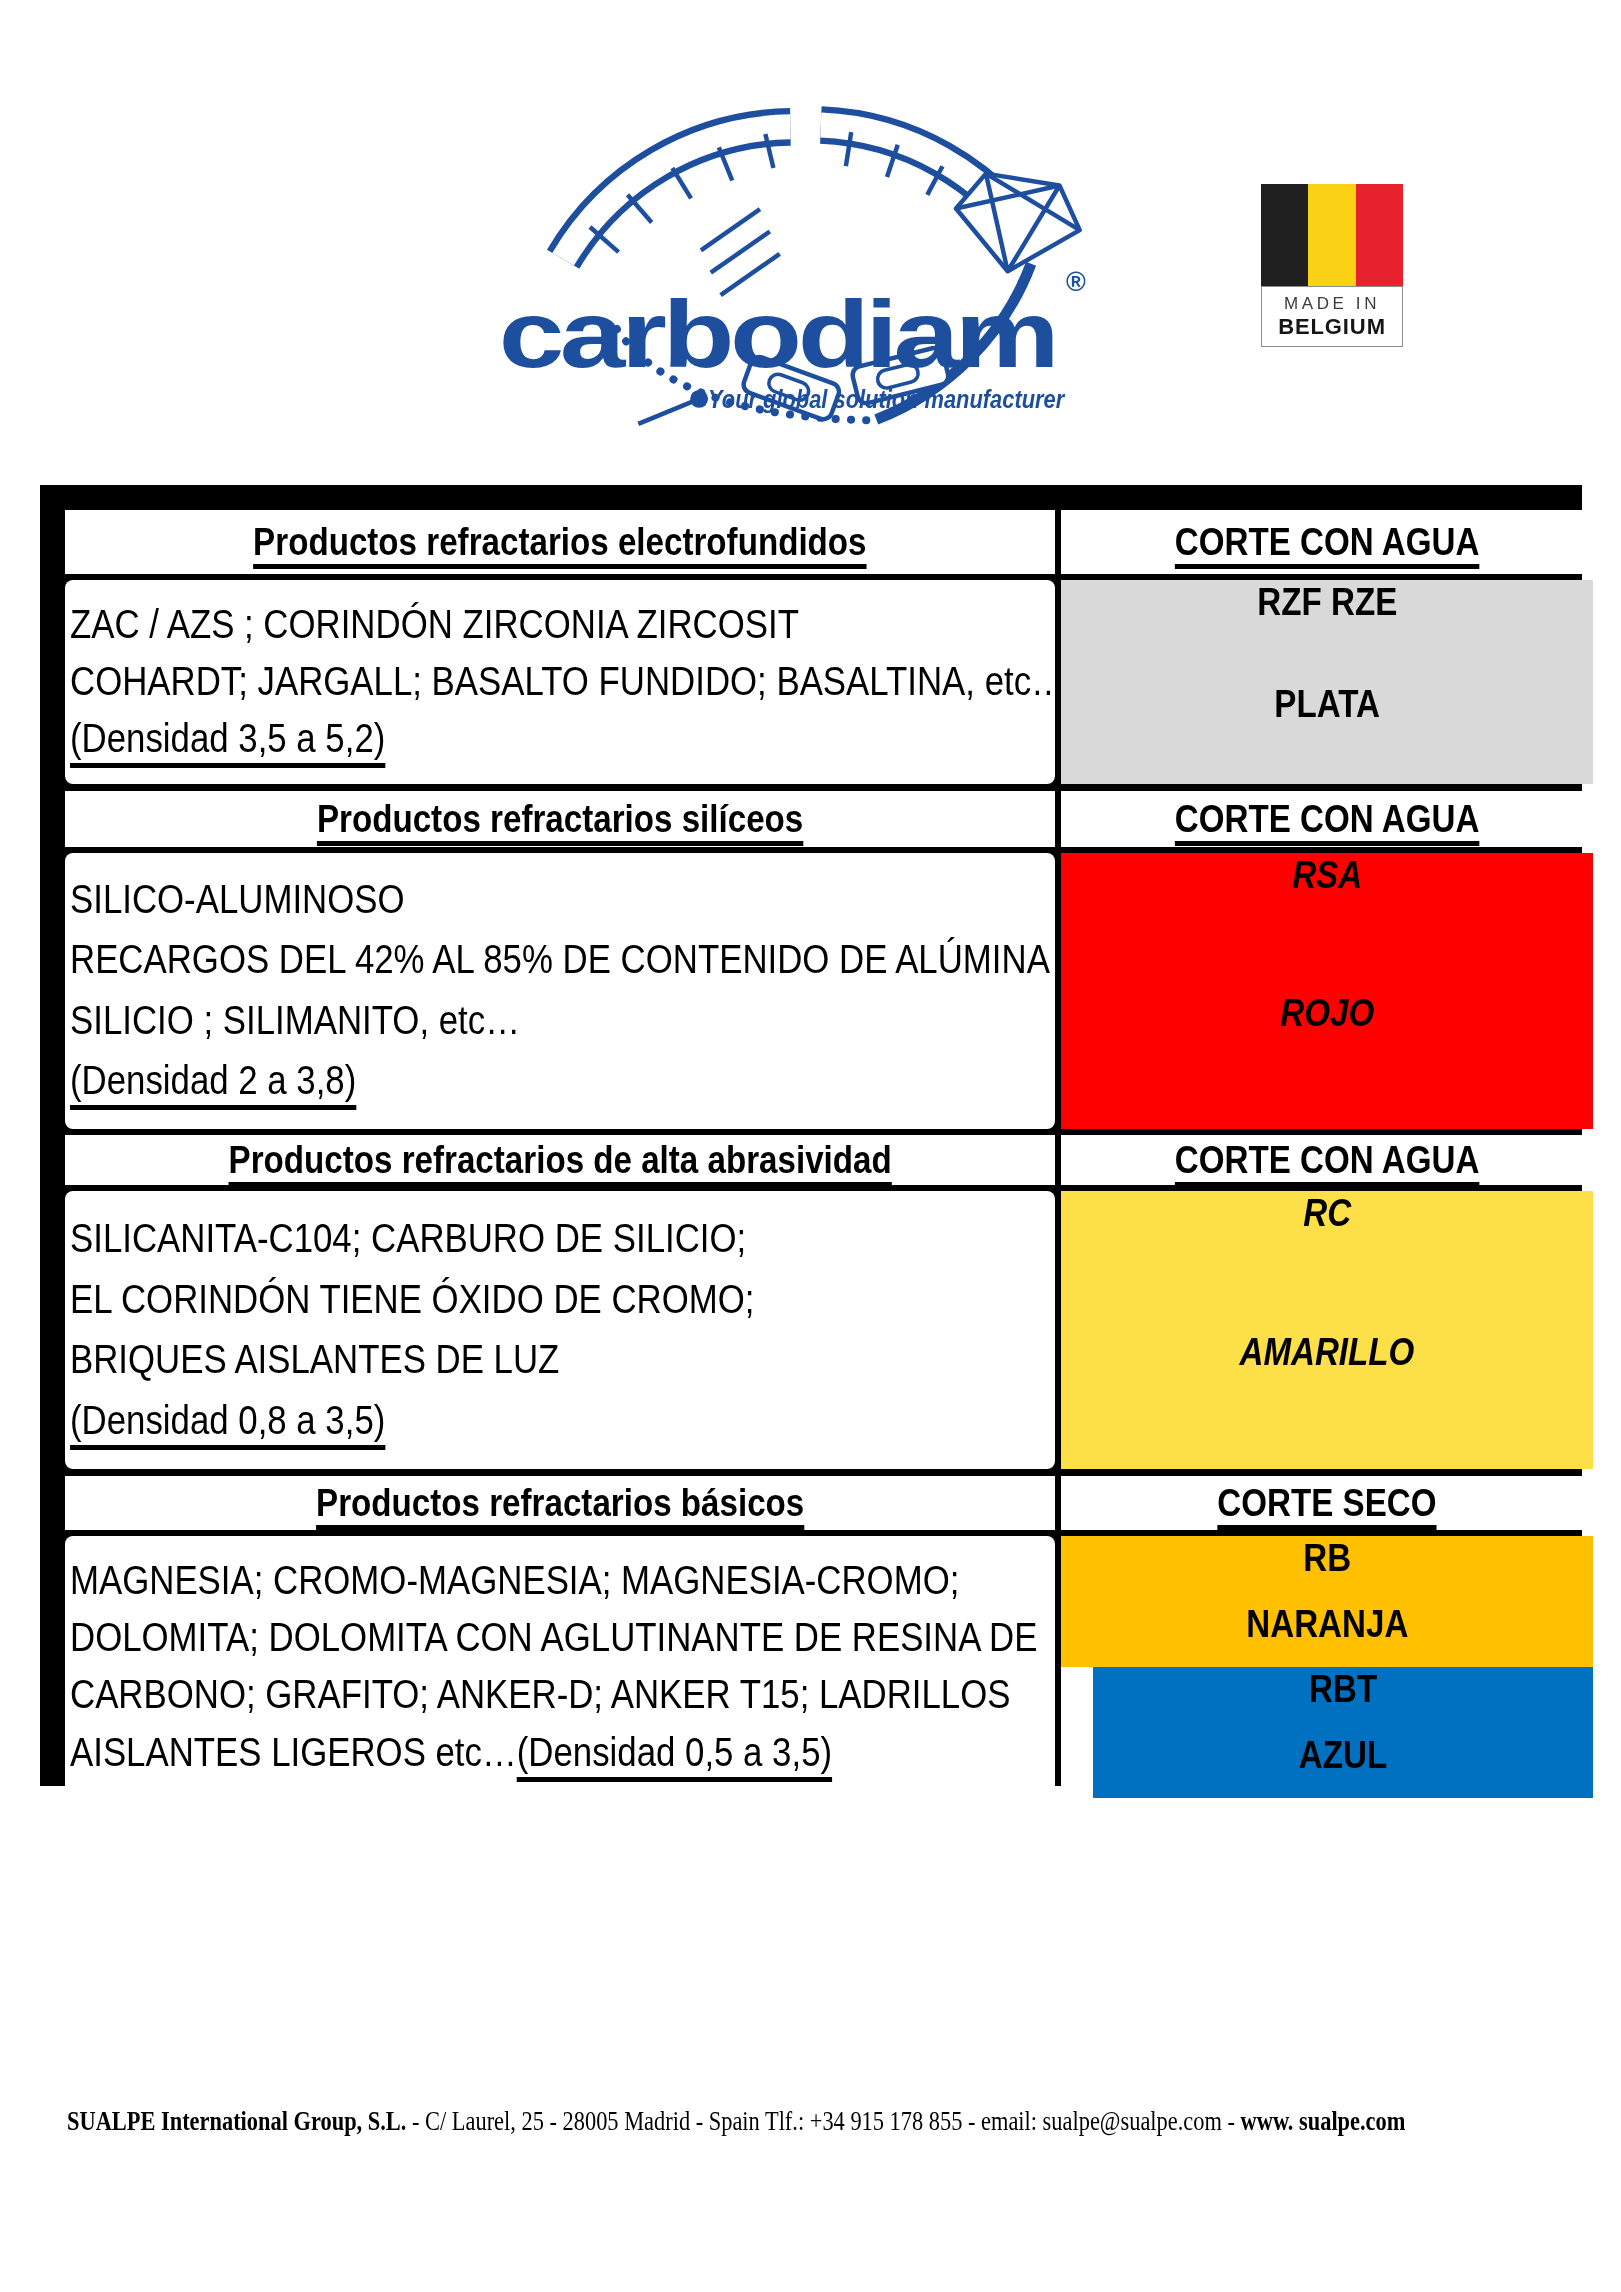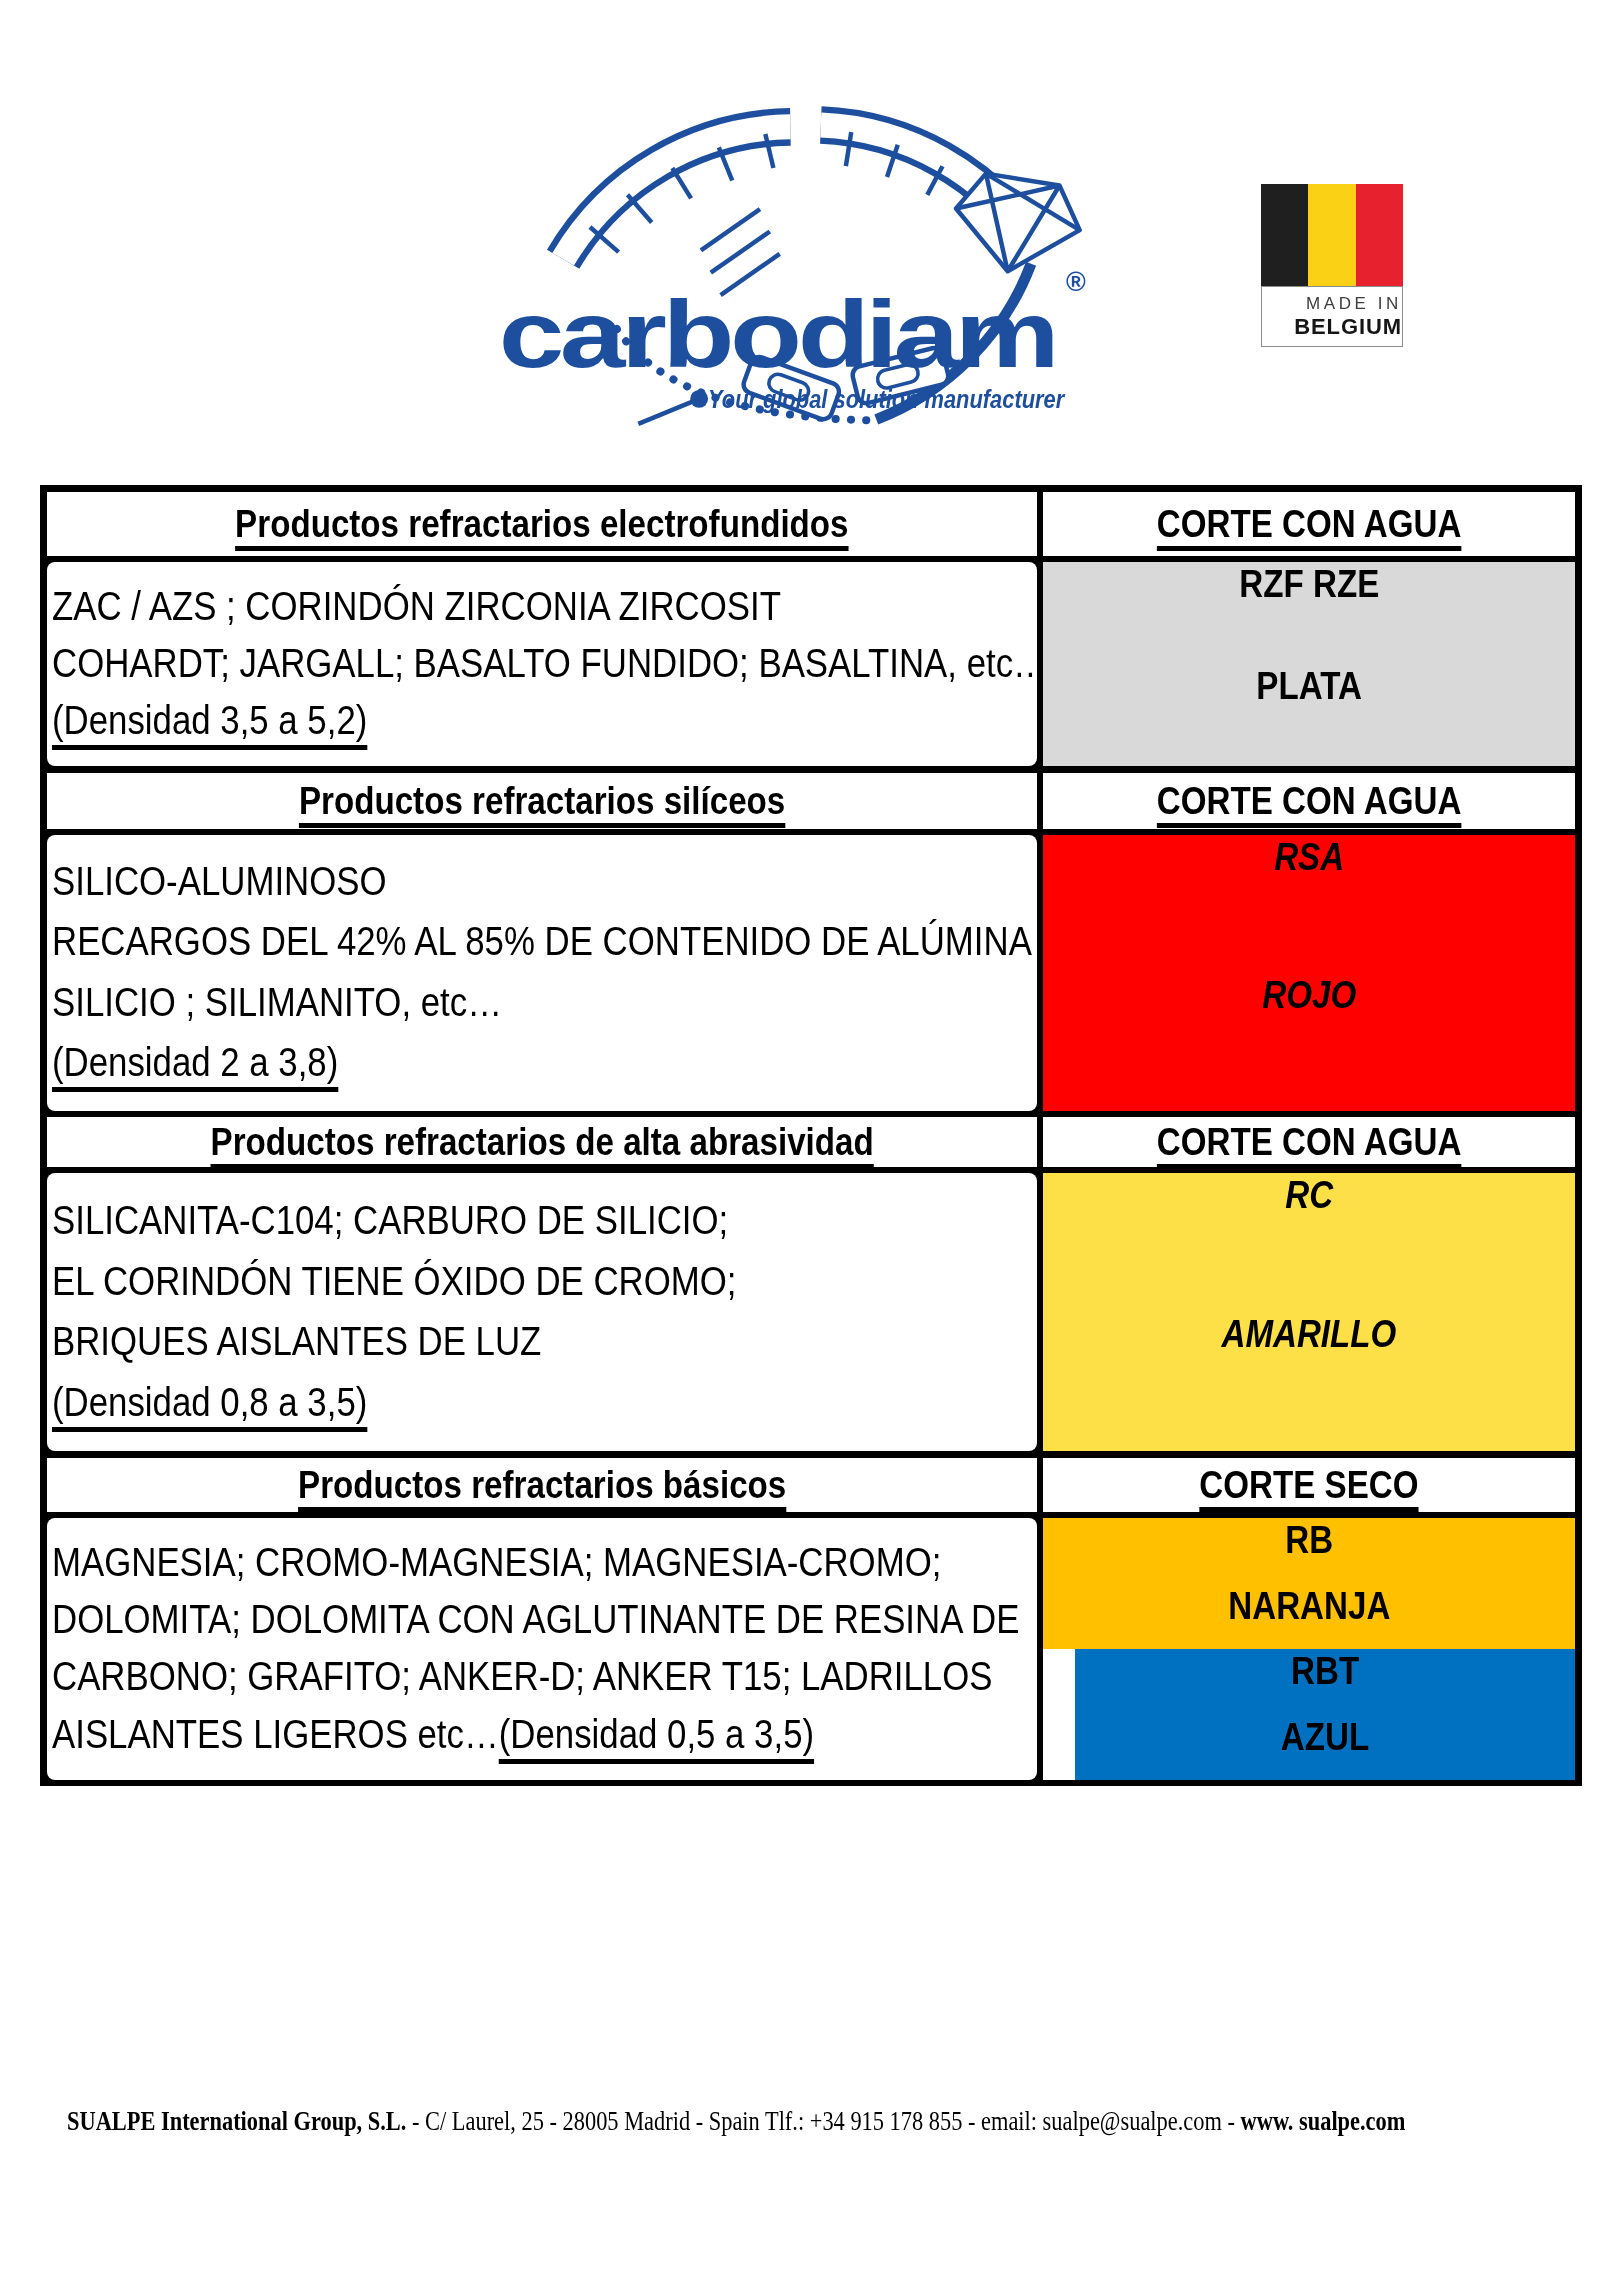--- a/index.html
+++ b/index.html
@@ -14,29 +14,29 @@
   .logo-wrap text{font-family:"Liberation Sans",sans-serif;}
   .brand-text{font-weight:bold;letter-spacing:-4px;}
   .tagline-text{font-weight:bold;font-style:italic;}
 
   
   .badge{position:absolute;left:1261px;top:184px;width:142px;}
   .flag{display:flex;height:102px;width:100%;}
   .flag .stripe{flex:1;}
   .badge-box{
     border:1.8px solid #8d8d8d;height:59px;display:flex;flex-direction:column;
-    align-items:flex-end;justify-content:center;background:#fff;
+    align-items:center;justify-content:center;background:#fff;
   }
   .made-in{font-size:17px;letter-spacing:3.6px;color:#3c3c3c;line-height:1.2;}
   .country{font-size:22px;font-weight:bold;letter-spacing:0.9px;color:#161616;line-height:1.15;}
 
   
   .rtable{
     position:absolute;left:40px;top:485px;width:1542px;height:1301px;
-    box-sizing:border-box;background:#000;padding:7px;
+    box-sizing:border-box;background:#000;padding:25px;
     display:grid;grid-template-columns:990px 532px;
     grid-template-rows:64px 204px 56px 276px 50px 278px 54px 262px;
     gap:6.3px;
   }
   .hcell{background:#fff;display:flex;align-items:center;justify-content:center;overflow:hidden;}
   .hdr-inner{
     display:inline-block;transform:scaleX(0.85);transform-origin:center;
     font-weight:bold;font-size:39px;white-space:nowrap;
     text-decoration:underline;text-decoration-thickness:4.5px;text-underline-offset:9px;
   }

